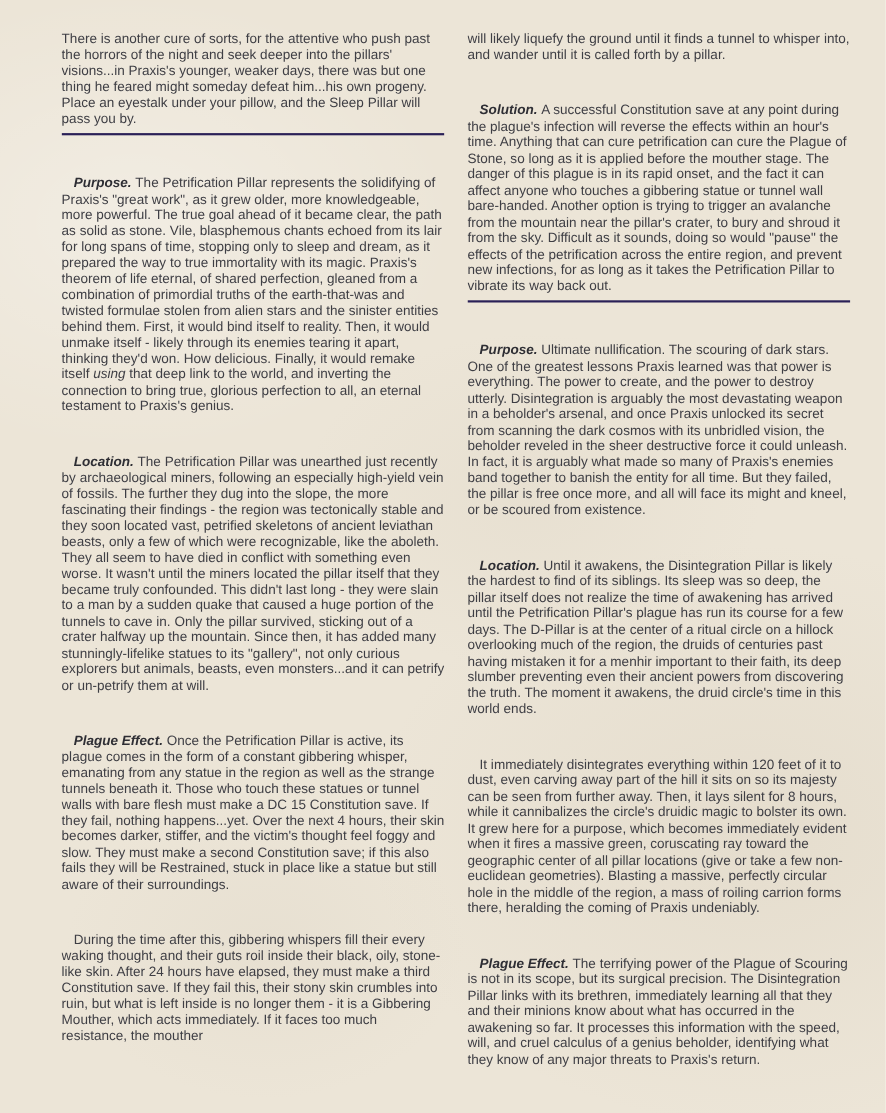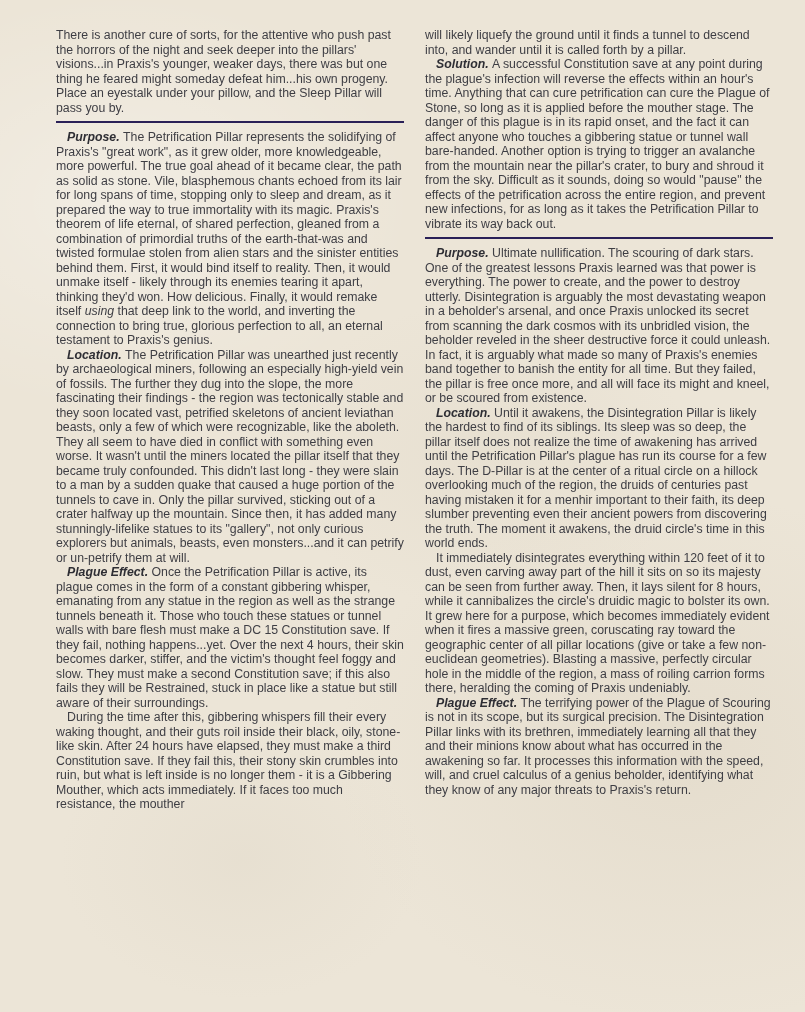--- a/index.html
+++ b/index.html
@@ -35,20 +35,21 @@
   }
   .body-para {
     margin: 0;
     font-size: 12.3px;
     line-height: 14.5px;
     text-align: left;
     color: #3e3e44;
   }
   .body-para.indent {
     text-indent: 11px;
+    margin-top: 36px;
   }
   .body-para .lead {
     font-weight: bold;
     font-style: italic;
     color: #2e2e34;
   }
   .body-para em {
     font-style: italic;
   }
   .section-heading {
@@ -73,21 +74,21 @@
   <div class="columns">
     <div class="column" id="left-column">
         <p class="body-para"><span>There is another cure of sorts, for the attentive who push past the horrors of the night and seek deeper into the pillars' visions...in Praxis's younger, weaker days, there was but one thing he feared might someday defeat him...his own progeny. Place an eyestalk under your pillow, and the Sleep Pillar will pass you by.</span></p>
         <div class="heading-rule" style="background: rgb(42, 32, 87);"></div>
         <p class="body-para indent"><span class="lead">Purpose. </span><span>The Petrification Pillar represents the solidifying of Praxis's "great work", as it grew older, more knowledgeable, more powerful. The true goal ahead of it became clear, the path as solid as stone. Vile, blasphemous chants echoed from its lair for long spans of time, stopping only to sleep and dream, as it prepared the way to true immortality with its magic. Praxis's theorem of life eternal, of shared perfection, gleaned from a combination of primordial truths of the earth-that-was and twisted formulae stolen from alien stars and the sinister entities behind them. First, it would bind itself to reality. Then, it would unmake itself - likely through its enemies tearing it apart, thinking they'd won. How delicious. Finally, it would remake itself </span><em>using</em><span> that deep link to the world, and inverting the connection to bring true, glorious perfection to all, an eternal testament to Praxis's genius.</span></p>
         <p class="body-para indent"><span class="lead">Location. </span><span>The Petrification Pillar was unearthed just recently by archaeological miners, following an especially high-yield vein of fossils. The further they dug into the slope, the more fascinating their findings - the region was tectonically stable and they soon located vast, petrified skeletons of ancient leviathan beasts, only a few of which were recognizable, like the aboleth. They all seem to have died in conflict with something even worse. It wasn't until the miners located the pillar itself that they became truly confounded. This didn't last long - they were slain to a man by a sudden quake that caused a huge portion of the tunnels to cave in. Only the pillar survived, sticking out of a crater halfway up the mountain. Since then, it has added many stunningly-lifelike statues to its "gallery", not only curious explorers but animals, beasts, even monsters...and it can petrify or un-petrify them at will.</span></p>
         <p class="body-para indent"><span class="lead">Plague Effect. </span><span>Once the Petrification Pillar is active, its plague comes in the form of a constant gibbering whisper, emanating from any statue in the region as well as the strange tunnels beneath it. Those who touch these statues or tunnel walls with bare flesh must make a DC 15 Constitution save. If they fail, nothing happens...yet. Over the next 4 hours, their skin becomes darker, stiffer, and the victim's thought feel foggy and slow. They must make a second Constitution save; if this also fails they will be Restrained, stuck in place like a statue but still aware of their surroundings.</span></p>
         <p class="body-para indent"><span>During the time after this, gibbering whispers fill their every waking thought, and their guts roil inside their black, oily, stone-like skin. After 24 hours have elapsed, they must make a third Constitution save. If they fail this, their stony skin crumbles into ruin, but what is left inside is no longer them - it is a Gibbering Mouther, which acts immediately. If it faces too much resistance, the mouther</span></p>
       </div>
     <div class="column" id="right-column">
-        <p class="body-para"><span>will likely liquefy the ground until it finds a tunnel to descend into, and wander until it is called forth by a pillar.</span></p>
+        <p class="body-para"><span>will likely liquefy the ground until it finds a tunnel to whisper into, and wander until it is called forth by a pillar.</span></p>
         <p class="body-para indent"><span class="lead">Solution. </span><span>A successful Constitution save at any point during the plague's infection will reverse the effects within an hour's time. Anything that can cure petrification can cure the Plague of Stone, so long as it is applied before the mouther stage. The danger of this plague is in its rapid onset, and the fact it can affect anyone who touches a gibbering statue or tunnel wall bare-handed. Another option is trying to trigger an avalanche from the mountain near the pillar's crater, to bury and shroud it from the sky. Difficult as it sounds, doing so would "pause" the effects of the petrification across the entire region, and prevent new infections, for as long as it takes the Petrification Pillar to vibrate its way back out.</span></p>
         <div class="heading-rule" style="background: rgb(42, 32, 87);"></div>
         <p class="body-para indent"><span class="lead">Purpose. </span><span>Ultimate nullification. The scouring of dark stars. One of the greatest lessons Praxis learned was that power is everything. The power to create, and the power to destroy utterly. Disintegration is arguably the most devastating weapon in a beholder's arsenal, and once Praxis unlocked its secret from scanning the dark cosmos with its unbridled vision, the beholder reveled in the sheer destructive force it could unleash. In fact, it is arguably what made so many of Praxis's enemies band together to banish the entity for all time. But they failed, the pillar is free once more, and all will face its might and kneel, or be scoured from existence.</span></p>
         <p class="body-para indent"><span class="lead">Location. </span><span>Until it awakens, the Disintegration Pillar is likely the hardest to find of its siblings. Its sleep was so deep, the pillar itself does not realize the time of awakening has arrived until the Petrification Pillar's plague has run its course for a few days. The D-Pillar is at the center of a ritual circle on a hillock overlooking much of the region, the druids of centuries past having mistaken it for a menhir important to their faith, its deep slumber preventing even their ancient powers from discovering the truth. The moment it awakens, the druid circle's time in this world ends.</span></p>
         <p class="body-para indent"><span>It immediately disintegrates everything within 120 feet of it to dust, even carving away part of the hill it sits on so its majesty can be seen from further away. Then, it lays silent for 8 hours, while it cannibalizes the circle's druidic magic to bolster its own. It grew here for a purpose, which becomes immediately evident when it fires a massive green, coruscating ray toward the geographic center of all pillar locations (give or take a few non-euclidean geometries). Blasting a massive, perfectly circular hole in the middle of the region, a mass of roiling carrion forms there, heralding the coming of Praxis undeniably.</span></p>
         <p class="body-para indent"><span class="lead">Plague Effect. </span><span>The terrifying power of the Plague of Scouring is not in its scope, but its surgical precision. The Disintegration Pillar links with its brethren, immediately learning all that they and their minions know about what has occurred in the awakening so far. It processes this information with the speed, will, and cruel calculus of a genius beholder, identifying what they know of any major threats to Praxis's return.</span></p>
       </div>
   </div>
 </div>
 

